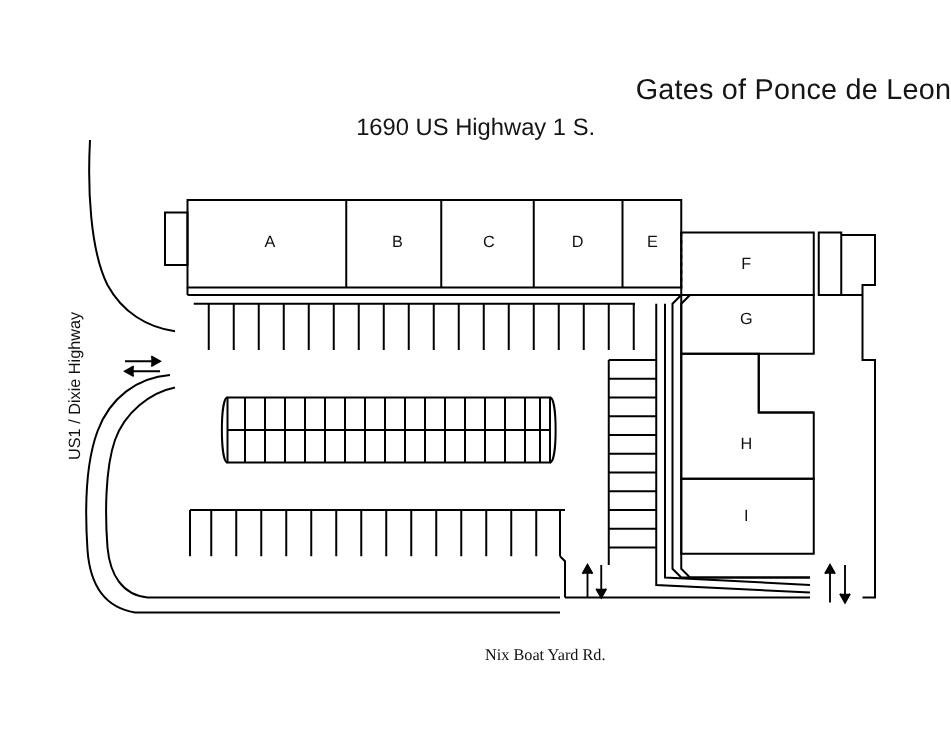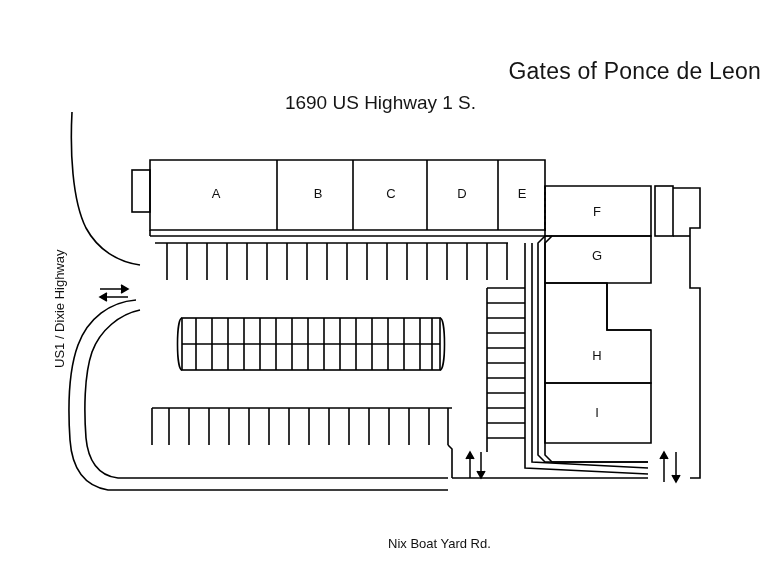--- a/index.html
+++ b/index.html
@@ -210,13 +210,13 @@
 <div class="unit-label" style="left:318px; top:193px;">B</div>
 <div class="unit-label" style="left:391px; top:193px;">C</div>
 <div class="unit-label" style="left:462px; top:193px;">D</div>
 <div class="unit-label" style="left:522px; top:193px;">E</div>
 <div class="unit-label" style="left:597px; top:211px;">F</div>
 <div class="unit-label" style="left:597px; top:255px;">G</div>
 <div class="unit-label" style="left:597px; top:355px;">H</div>
 <div class="unit-label" style="left:597px; top:412px;">I</div>
 
 <div class="street-label vert-label" style="left:52px; top:368px;">US1 / Dixie Highway</div>
-<div class="street-label" style="left:388px; top:536px;">Nix Boat Yard Rd.</div>
+<div class="street-label" style="left:388px; top:516px;font-family:Liberation Serif, serif;">Nix Boat Yard Rd.</div>
 
 </body></html>

